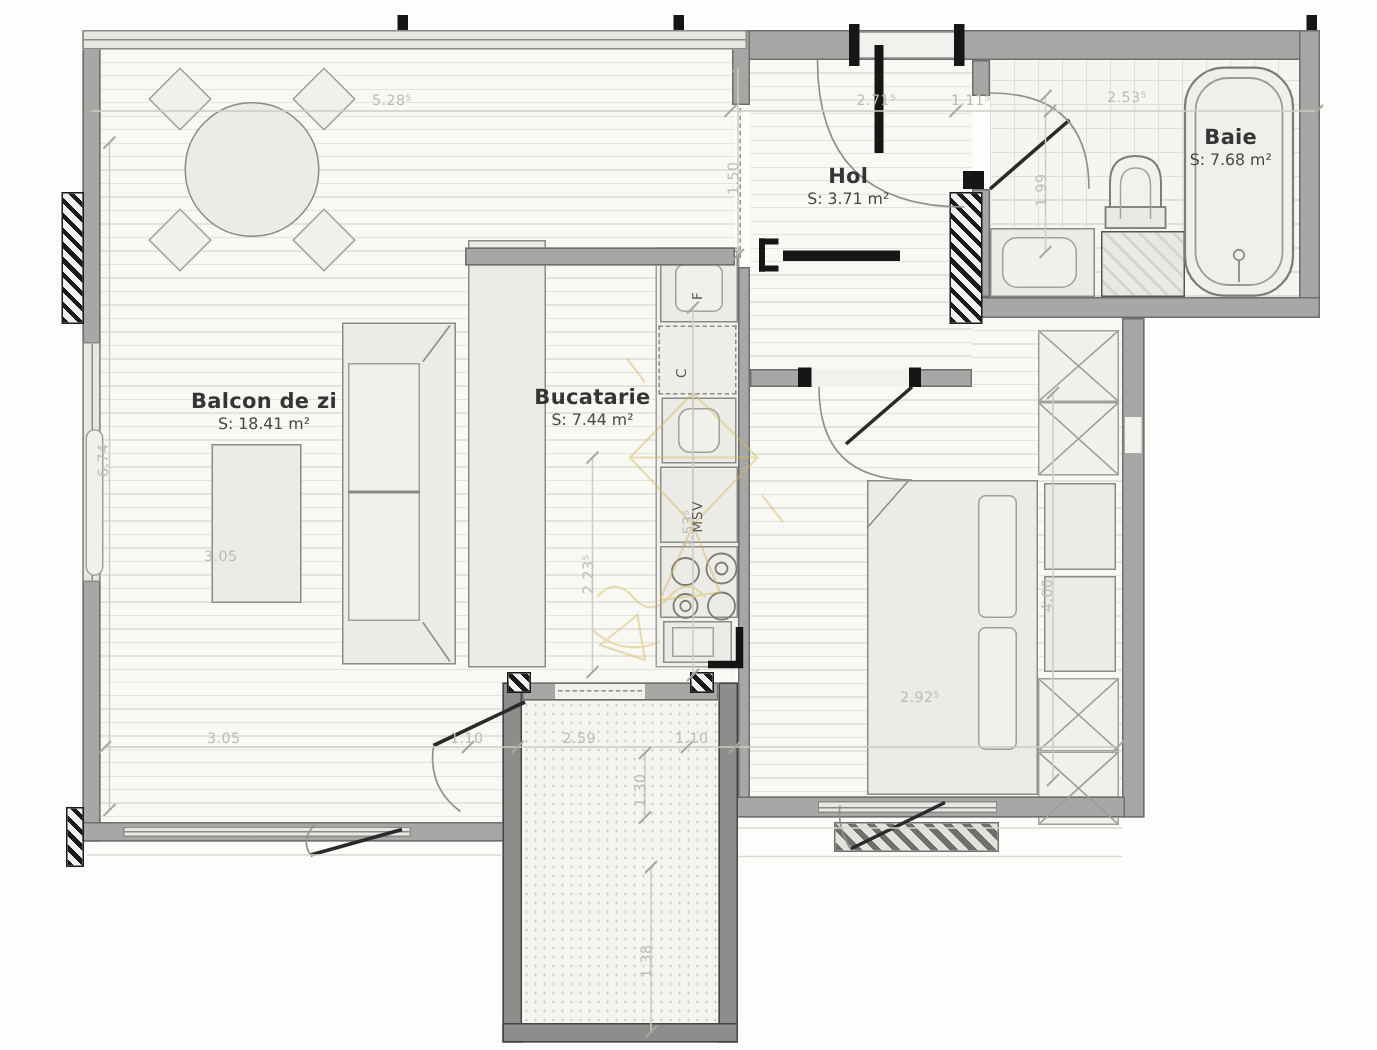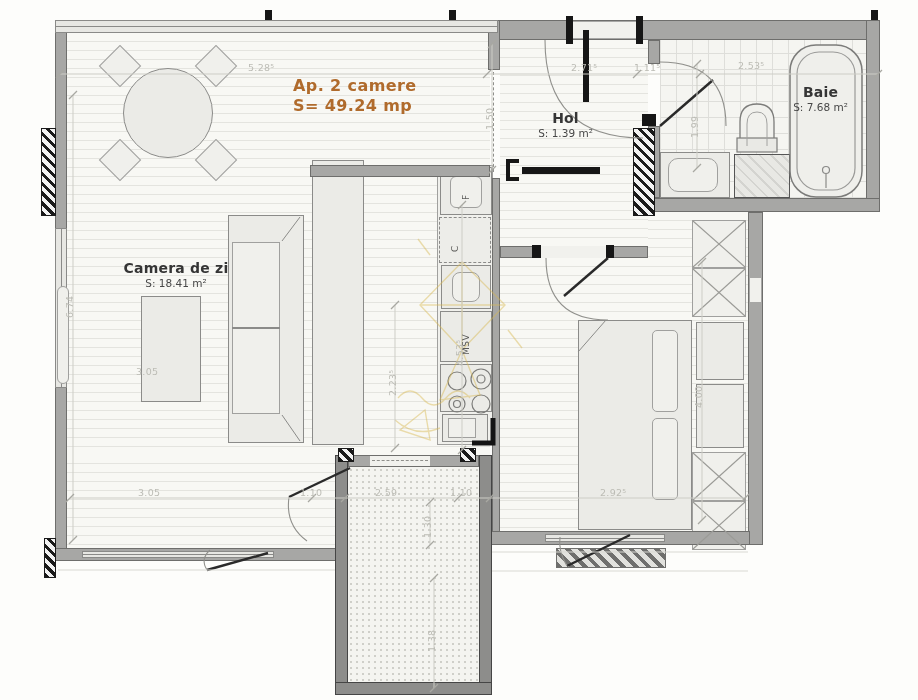--- a/index.html
+++ b/index.html
@@ -226,32 +226,32 @@
       <path d="M 693 68 L 701 60 M 693 172 L 701 164"></path>
       <path d="M 458 209 L 466 201 M 458 454 L 466 446"></path>
       <path d="M 391 309 L 399 301 M 391 452 L 399 444"></path>
       <path d="M 698 266 L 706 258 M 698 524 L 706 516"></path>
       <path d="M 66 502 L 74 494 M 308 502 L 316 494 M 341 502 L 349 494 M 454 502 L 462 494 M 486 502 L 494 494 M 741 502 L 749 494"></path>
       <path d="M 426 506 L 434 498 M 426 549 L 434 541"></path>
       <path d="M 430 582 L 438 574 M 430 692 L 438 684"></path>
     </g>
   </svg>
 
-  <div class="title" style="left:293px;top:76px">
-    <span style="display:block">Ap. 2 camere</span>
-    <span style="display:block">S= 49.24 mp</span>
-  </div>
 
   <div class="rlabel" style="left:106px;top:260px;width:140px">
-    <span class="rname">Camera de zi</span>
+    <span class="rname">Balcon de zi</span>
     <span class="rarea">S: 18.41 m²</span>
+  </div>
+  <div class="rlabel" style="left:345px;top:257px;width:100px">
+    <span class="rname">Bucatarie</span>
+    <span class="rarea">S: 7.44 m²</span>
   </div>
   <div class="rlabel" style="left:518px;top:110px;width:95px">
     <span class="rname">Hol</span>
-    <span class="rarea">S: 1.39 m²</span>
+    <span class="rarea">S: 3.71 m²</span>
   </div>
   <div class="rlabel" style="left:778px;top:84px;width:85px">
     <span class="rname">Baie</span>
     <span class="rarea">S: 7.68 m²</span>
   </div>
 
   <div class="app" style="left:461px;top:200px">F</div>
   <div class="app" style="left:450px;top:252px">C</div>
   <div class="app" style="left:461px;top:355px">MSV</div>
 
@@ -260,20 +260,20 @@
   <div class="dim" style="left:634px;top:62px">1.11⁵</div>
   <div class="dim" style="left:738px;top:60px">2.53⁵</div>
   <div class="dim dimv" style="left:484px;top:130px">1.50</div>
   <div class="dim dimv" style="left:689px;top:138px">1.99</div>
   <div class="dim dimv" style="left:64px;top:318px">6.74</div>
   <div class="dim" style="left:136px;top:366px">3.05</div>
   <div class="dim" style="left:138px;top:487px">3.05</div>
   <div class="dim" style="left:300px;top:487px">1.10</div>
   <div class="dim" style="left:375px;top:487px">2.59</div>
   <div class="dim" style="left:450px;top:487px">1.10</div>
-  <div class="dim" style="left:600px;top:487px">2.92⁵</div>
+  <div class="dim" style="left:600px;top:460px">2.92⁵</div>
   <div class="dim dimv" style="left:422px;top:538px">1.30</div>
   <div class="dim dimv" style="left:426px;top:652px">1.38</div>
   <div class="dim dimv" style="left:387px;top:396px">2.23⁵</div>
   <div class="dim dimv" style="left:454px;top:366px">4.53⁵</div>
   <div class="dim dimv" style="left:693px;top:408px">4.00</div>
 
 </div>
 
 </body></html>

